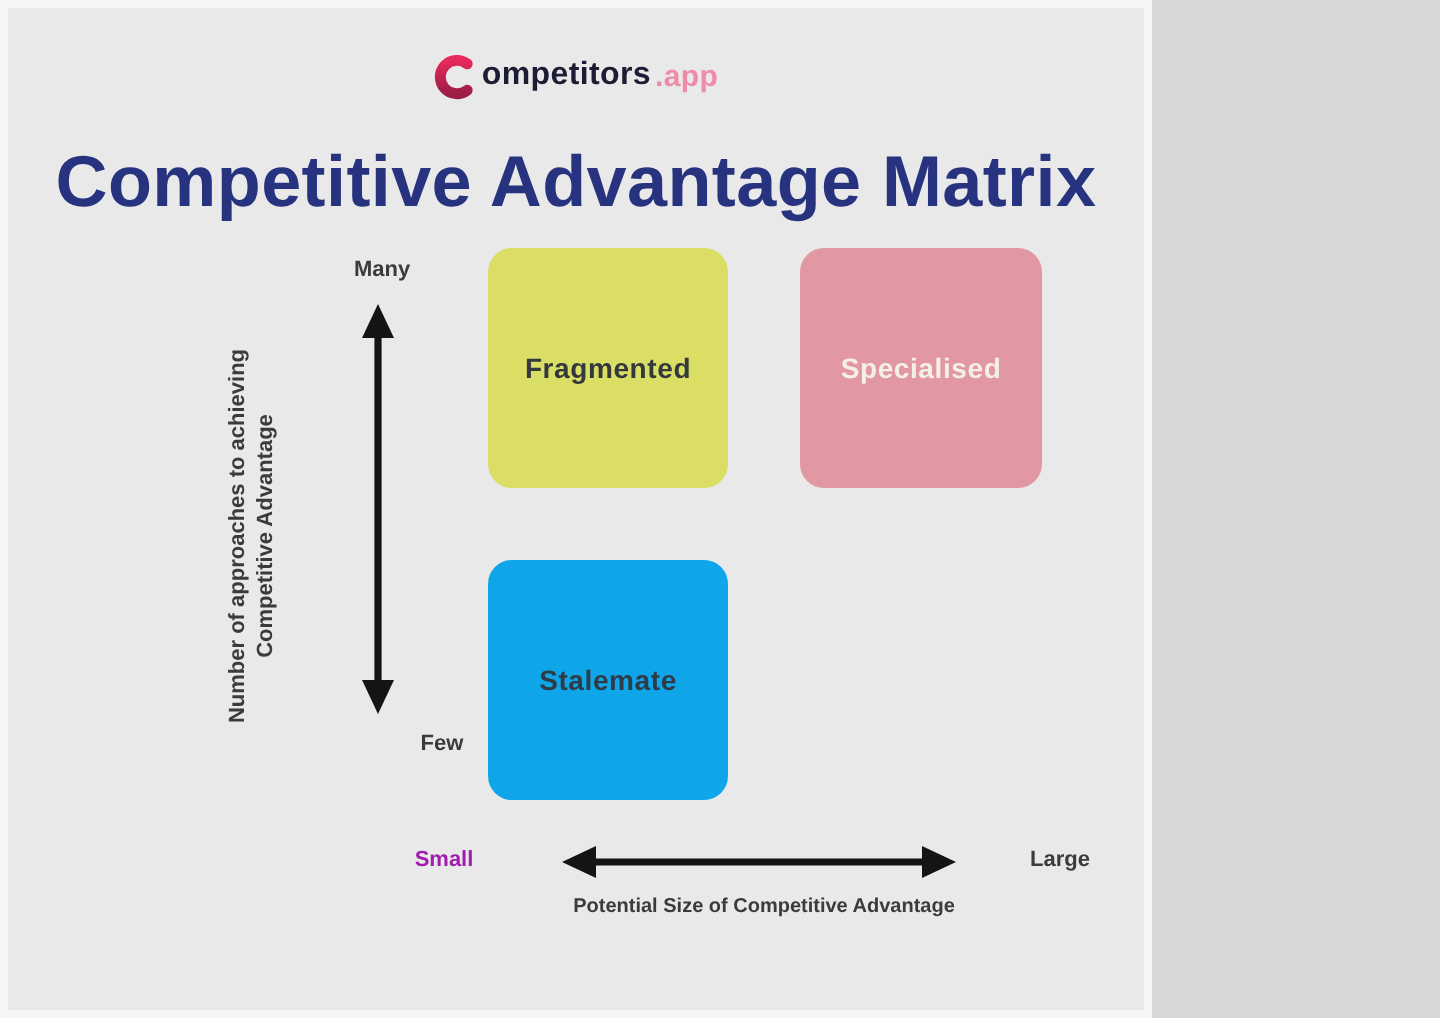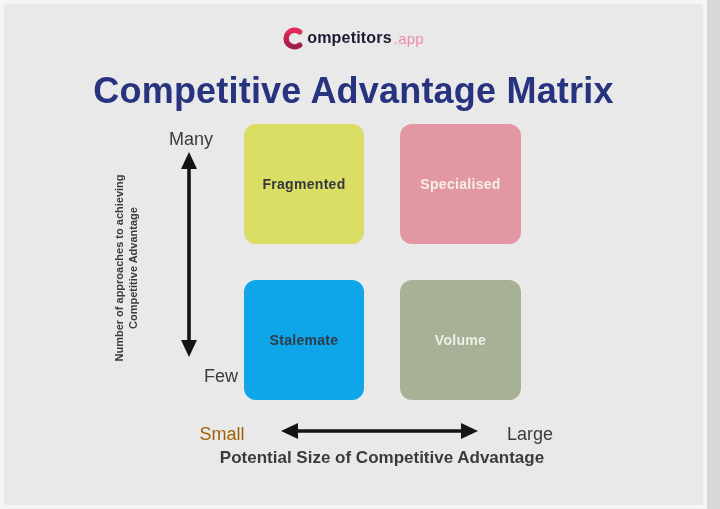--- a/index.html
+++ b/index.html
@@ -1,66 +1,66 @@
 <!DOCTYPE html>
 <html><head>
 <meta charset="utf-8">
 <style>
   html,body{margin:0;padding:0;background:#d7d7d7;}
   #canvas{
     position:relative;
-    width:707px;height:509px;
+    width:576px;height:509px;
     background:#e9e9e9;
     font-family:"Liberation Sans", sans-serif;
     overflow:hidden;
   }
   .edge{
     position:absolute;inset:0;
     border:4px solid rgba(248,248,248,0.75);
     pointer-events:none;
   }
   
   .logo{
     position:absolute;top:25px;left:0;right:0;
     display:flex;align-items:center;justify-content:center;
     height:26px;
   }
   .logo-mark{width:23px;height:24px;margin-right:1px;flex:0 0 auto;}
   .logo-name{font-size:16px;font-weight:bold;letter-spacing:.2px;}
-  .logo-suffix{font-size:15px;font-weight:normal;margin-left:2px;letter-spacing:.2px;text-align:center;}
+  .logo-suffix{font-size:15px;font-weight:bold;margin-left:2px;letter-spacing:.2px;text-align:center;}
   
   .title{
     position:absolute;top:70px;left:0;right:0;margin:0;
     text-align:center;
     font-size:36px;font-weight:bold;letter-spacing:.2px;
   }
   
   .quad{
     position:absolute;width:120px;height:120px;border-radius:12px;
     display:flex;align-items:center;justify-content:center;
     font-size:14px;font-weight:bold;letter-spacing:.3px;
   }
   .quad.tl{left:244px;top:124px;}
   .quad.tr{left:400px;top:124px;width:121px;}
   .quad.bl{left:244px;top:280px;}
   .quad.br{left:400px;top:280px;width:121px;}
   
   .tick{
     position:absolute;transform:translateX(-50%);
-    font-size:18px;font-weight:normal;white-space:nowrap;
+    font-size:11px;font-weight:bold;white-space:nowrap;
   }
   .y-title{
     position:absolute;left:20px;top:253px;width:214px;height:30px;
     transform:rotate(-90deg);transform-origin:107px 15px;
     text-align:center;font-size:11px;font-weight:bold;line-height:14px;
     white-space:nowrap;
   }
   .x-title{
     position:absolute;left:382px;top:448px;transform:translateX(-50%);
-    font-size:17px;font-weight:bold;white-space:nowrap;
+    font-size:10px;font-weight:bold;white-space:nowrap;
   }
   .arrow{position:absolute;display:block;}
   .arrow-v{left:178px;top:152px;}
   .arrow-h{left:281px;top:420px;}
 </style>
 </head>
 <body>
 
 <div id="canvas" style="background-color: rgb(233, 233, 233);">
 
@@ -94,25 +94,22 @@
 
   <div class="quad tl" style="background-color: rgb(218, 222, 101);">
     <span style="color: rgb(51, 56, 60);">Fragmented</span>
   </div>
   <div class="quad tr" style="background-color: rgb(226, 152, 162);">
     <span style="color: rgb(244, 240, 233);">Specialised</span>
   </div>
   <div class="quad bl" style="background-color: #0ea5e9;">
     <span style="color: rgb(47, 59, 70);">Stalemate</span>
   </div>
-  <div class="quad br" style="background-color: rgb(166, 177, 151);">
-    <span style="color: rgb(238, 240, 230);">Volume</span>
-  </div>
 
-  <span class="tick" style="left: 222px; top: 424px; color: #a16207;">Small</span>
+  <span class="tick" style="left: 222px; top: 424px; color: #a21caf;">Small</span>
   <svg class="arrow arrow-h" width="197" height="22" viewBox="0 0 197 22" style="color: rgb(20, 20, 20);">
     <line x1="14" y1="11" x2="183" y2="11" stroke="currentColor" stroke-width="3.6"></line>
     <polygon points="0,11 17,3 17,19" fill="currentColor"></polygon>
     <polygon points="197,11 180,3 180,19" fill="currentColor"></polygon>
   </svg>
   <span class="tick" style="left: 530px; top: 424px; color: rgb(59, 59, 59);">Large</span>
   <div class="x-title" style="color: rgb(59, 59, 59);">Potential Size of Competitive Advantage</div>
 
   <div class="edge"></div>
 </div>

